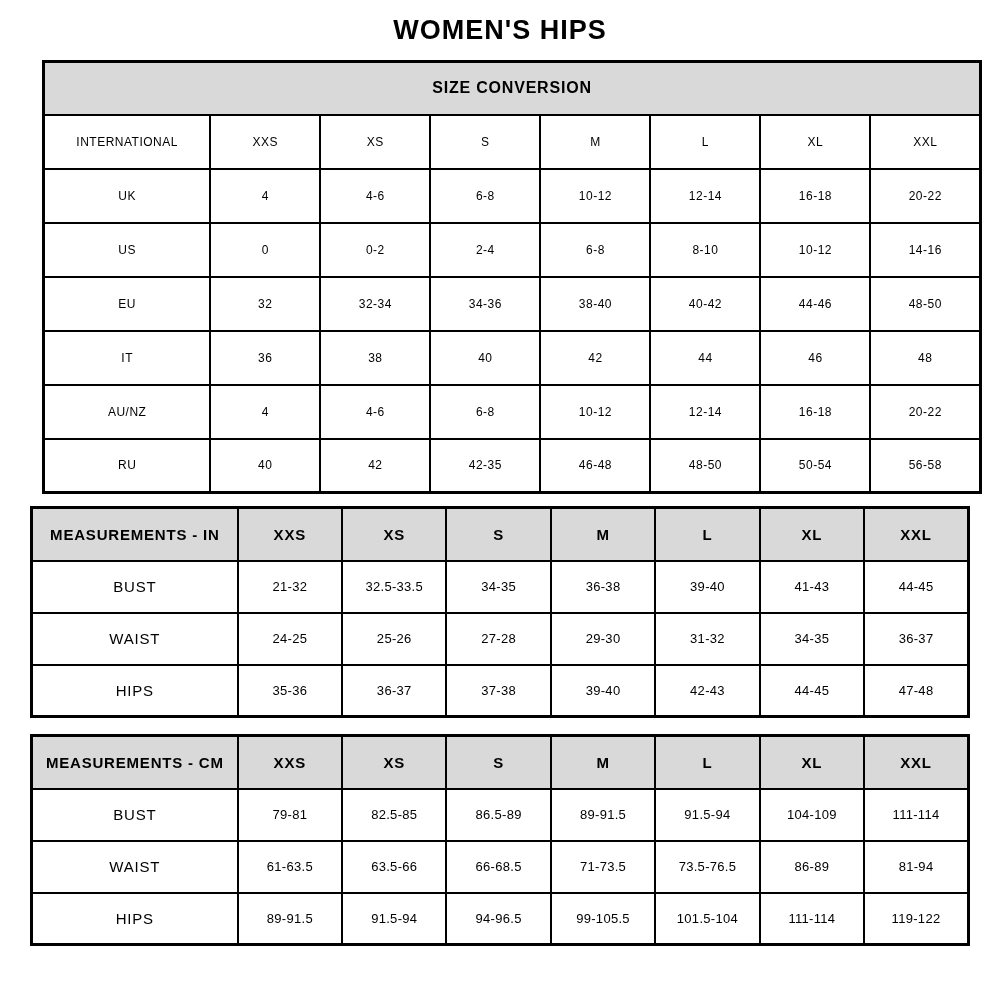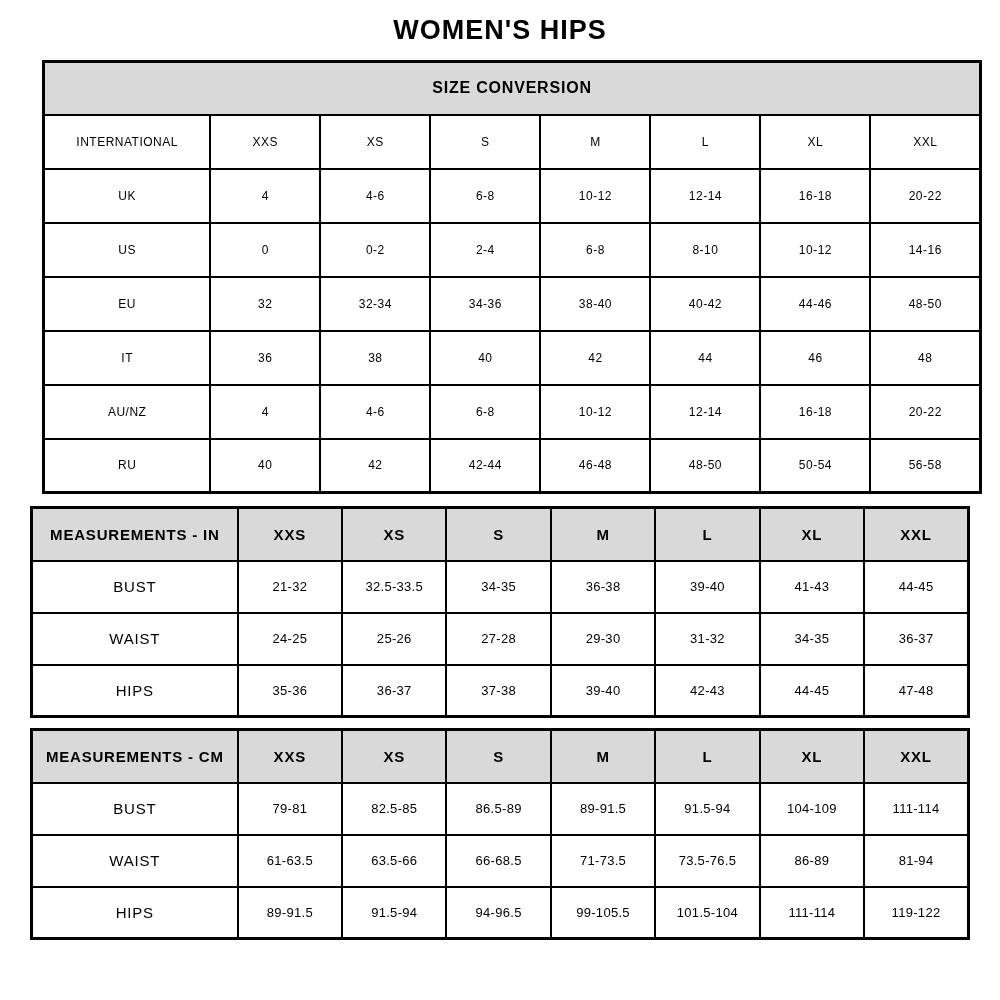--- a/index.html
+++ b/index.html
@@ -27,21 +27,21 @@
   }
   
   .sc { margin-bottom: 12px; margin-left: 12px; }
   .sc th, .sc td { height: 54px; font-size: 12px; letter-spacing: 0.5px; }
   .sc tr.banner th {
     background: var(--header-bg); font-weight: 700;
     font-size: 16px; letter-spacing: 0.8px; height: 53px;
   }
   .sc thead tr.cols th { font-weight: 400; }
   
-  .measure { margin-bottom: 10px; }
+  .measure { margin-bottom: 16px; }
   .measure thead th {
     background: var(--header-bg); font-weight: 700;
     font-size: 15px; letter-spacing: 0.8px; height: 53px;
   }
   .measure tbody th { font-weight: 400; font-size: 15px; letter-spacing: 0.8px; height: 52px; }
   .measure tbody td { font-size: 13px; letter-spacing: 0.3px; }
 </style>
 </head>
 <body>
 
@@ -117,21 +117,21 @@
           <td>6-8</td>
           <td>10-12</td>
           <td>12-14</td>
           <td>16-18</td>
           <td>20-22</td>
         </tr>
         <tr>
           <th>RU</th>
           <td>40</td>
           <td>42</td>
-          <td>42-44</td>
+          <td>42-35</td>
           <td>46-48</td>
           <td>48-50</td>
           <td>50-54</td>
           <td>56-58</td>
         </tr>
       </tbody>
   </table>
 
   <table class="measure">
     <colgroup>

